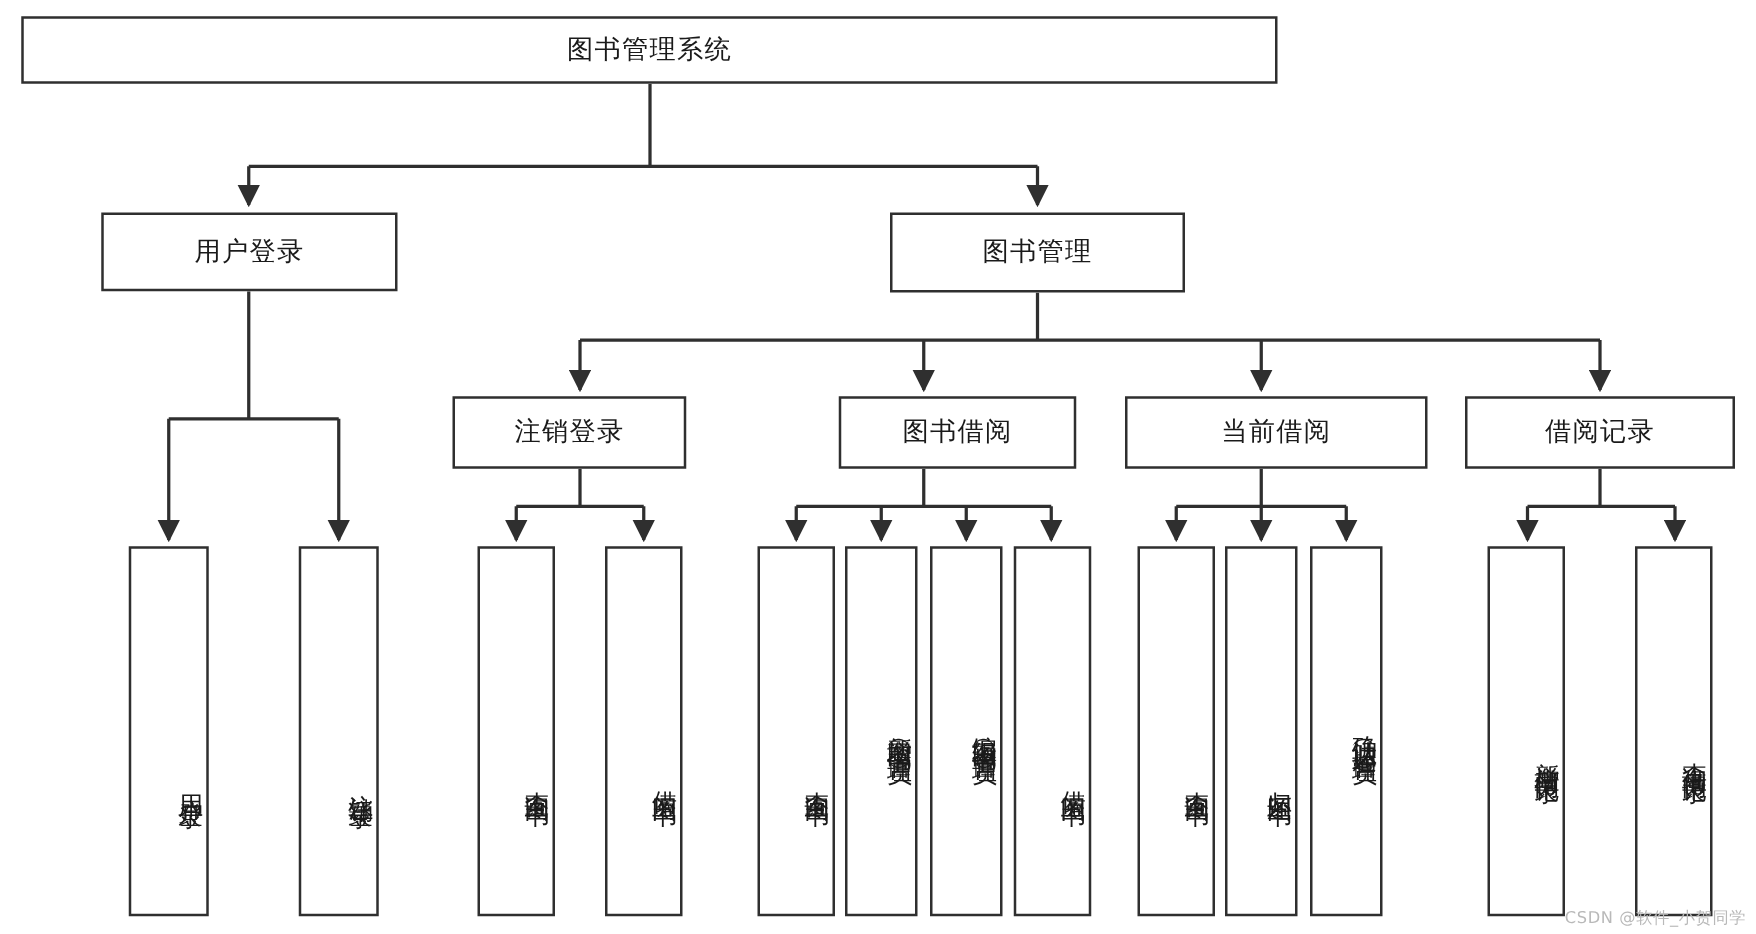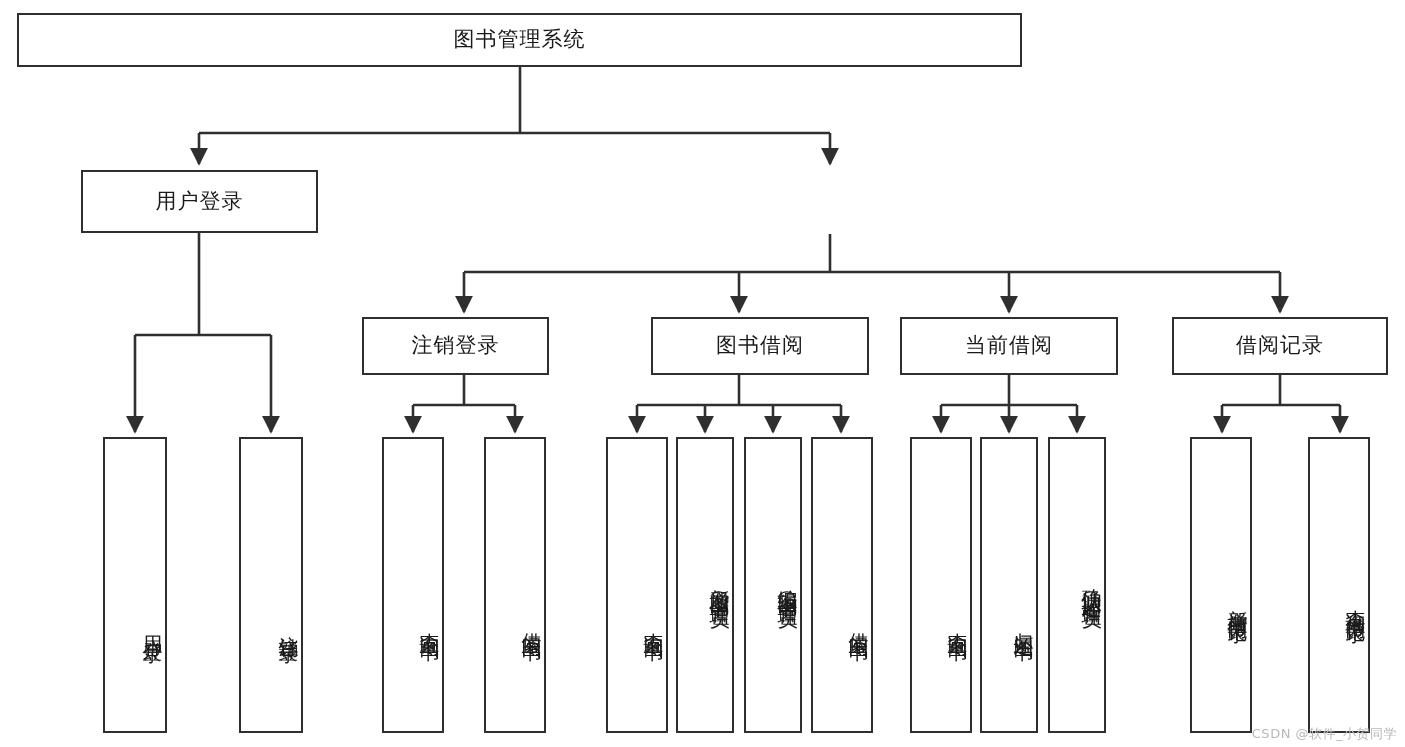--- a/index.html
+++ b/index.html
@@ -117,28 +117,31 @@
     </g>
   </svg>
 
   <div class="node horiz" style="left:17px; top:13px; width:1005px; height:54px;">
     <span>图书管理系统</span>
   </div>
 
   <div class="node horiz" style="left:81px; top:170px; width:237px; height:63px;">
     <span>用户登录</span>
   </div>
+  <div class="node horiz" style="left:712px; top:170px; width:236px; height:64px;">
+    <span>图书管理</span>
+  </div>
 
   <div class="node horiz" style="left:362px; top:317px; width:187px; height:58px;">
     <span>注销登录</span>
   </div>
-  <div class="node horiz" style="left:651px; top:317px; width:218px; height:58px;">
+  <div class="node horiz" style="left:671px; top:317px; width:190px; height:58px;">
     <span>图书借阅</span>
   </div>
-  <div class="node horiz" style="left:900px; top:317px; width:218px; height:58px;align-items:center;">
+  <div class="node horiz" style="left:900px; top:317px; width:242px; height:58px;align-items:center;">
     <span>当前借阅</span>
   </div>
   <div class="node horiz" style="left:1172px; top:317px; width:216px; height:58px;">
     <span>借阅记录</span>
   </div>
 
   <div class="node vert" style="left:103px; top:437px; width:64px; height:296px; padding-top:88px;">
     <span>用户登录</span>
   </div>
   <div class="node vert" style="left:239px; top:437px; width:64px; height:296px; padding-top:88px;">

